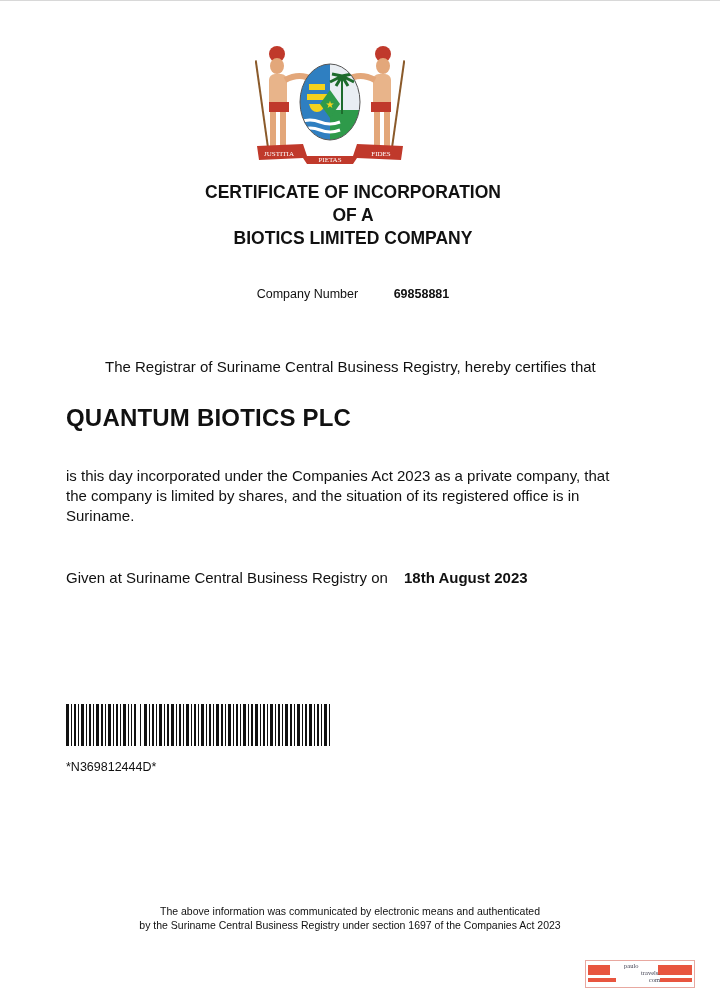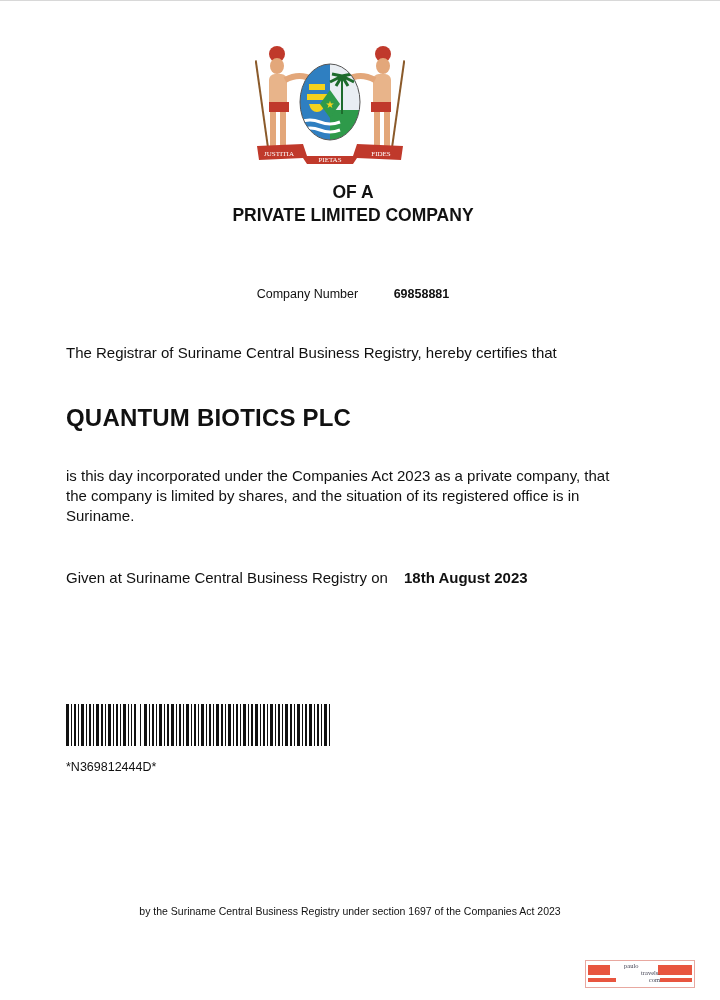--- a/index.html
+++ b/index.html
@@ -5,21 +5,21 @@
   html, body { margin: 0; padding: 0; background: #ffffff; }
   body { width: 720px; height: 1000px; position: relative; overflow: hidden;
          font-family: "Liberation Sans", sans-serif; color: #111; }
   .topline { position: absolute; left: 0; top: 0; width: 720px; height: 1px; background: #d8d8d8; }
   .crest { position: absolute; left: 255px; top: 40px; width: 150px; height: 125px; }
   .title { position: absolute; left: 0; top: 181px; width: 706px; text-align: center;
            font-weight: bold; font-size: 17.5px; line-height: 23px; }
   .compno { position: absolute; left: 0; top: 287px; width: 706px; text-align: center; font-size: 12.5px; }
   .compno b { font-weight: bold; padding-left: 32px; }
   .para { position: absolute; left: 66px; font-size: 15px; line-height: 20px; }
-  .p1 { top: 343px; }
+  .p1 { top: 357px; margin-left: 39px; }
   .company { position: absolute; left: 66px; top: 404px; font-size: 24px; font-weight: bold; letter-spacing: 0.2px; }
   .p2 { top: 466px; width: 560px; }
   .p3 { top: 568px; }
   .p3 b { font-weight: bold; margin-left: 12px; }
   .barcode { position: absolute; left: 66px; top: 704px; width: 264px; height: 42px; }
   .barcode-text { position: absolute; left: 66px; top: 760px; font-size: 12.5px; }
   .footer { position: absolute; left: 0; top: 904px; width: 700px; text-align: center; font-size: 10.5px; line-height: 14px; }
   .watermark { position: absolute; left: 585px; top: 960px; width: 108px; height: 26px; border: 1px solid #e8a8a0; background: #fff; overflow: hidden; }
   .wm-bar { position: absolute; background: #e8553f; }
   .wm-text { position: absolute; left: 38px; top: 1px; width: 36px; font-family: "Liberation Serif", serif; font-size: 6.5px; line-height: 7px; color: #445; text-align: right; }
@@ -66,22 +66,23 @@
   </g>
   <ellipse cx="75" cy="62" rx="30" ry="38" fill="none" stroke="#555" stroke-width="1"></ellipse>
 
   <path d="M2 106 L48 104 L52 116 L98 116 L102 104 L148 106 L146 120 L102 118 L98 124 L52 124 L48 118 L4 120 Z" fill="#c0392b"></path>
   <text x="24" y="116" font-size="7" text-anchor="middle" fill="#fff" font-family="Liberation Serif, serif">JUSTITIA</text>
   <text x="75" y="122" font-size="7" text-anchor="middle" fill="#fff" font-family="Liberation Serif, serif">PIETAS</text>
   <text x="126" y="116" font-size="7" text-anchor="middle" fill="#fff" font-family="Liberation Serif, serif">FIDES</text>
 </svg>
 
 <div class="title">
+  <div>CERTIFICATE OF INCORPORATION</div>
   <div>OF A</div>
-  <div>PRIVATE LIMITED COMPANY</div>
+  <div>BIOTICS LIMITED COMPANY</div>
 </div>
 
 <div class="compno">
   <span>Company Number</span>
   <b>69858881</b>
 </div>
 
 <div class="para p1">The Registrar of Suriname Central Business Registry, hereby certifies that</div>
 
 <div class="company">QUANTUM BIOTICS PLC</div>
@@ -162,20 +163,21 @@
       <rect x="248" y="0" width="1" height="42"></rect>
       <rect x="251" y="0" width="2" height="42"></rect>
     <rect x="255" y="0" width="1" height="42"></rect>
       <rect x="258" y="0" width="3" height="42"></rect>
       <rect x="263" y="0" width="1" height="42"></rect>
   </g>
 </svg>
 <div class="barcode-text">*N369812444D*</div>
 
 <div class="footer">
+  <div>The above information was communicated by electronic means and authenticated</div>
   <div>by the Suriname Central Business Registry under section 1697 of the Companies Act 2023</div>
 </div>
 
 <div class="watermark">
   <div class="wm-bar" style="left:2px; top:4px; width:22px; height:10px;"></div>
   <div class="wm-bar" style="left:2px; top:17px; width:28px; height:4px;"></div>
   <div class="wm-bar" style="left:72px; top:4px; width:34px; height:10px;"></div>
   <div class="wm-bar" style="left:74px; top:17px; width:32px; height:4px;"></div>
   <div class="wm-text">
     <div style="text-align:left">paulo</div>

